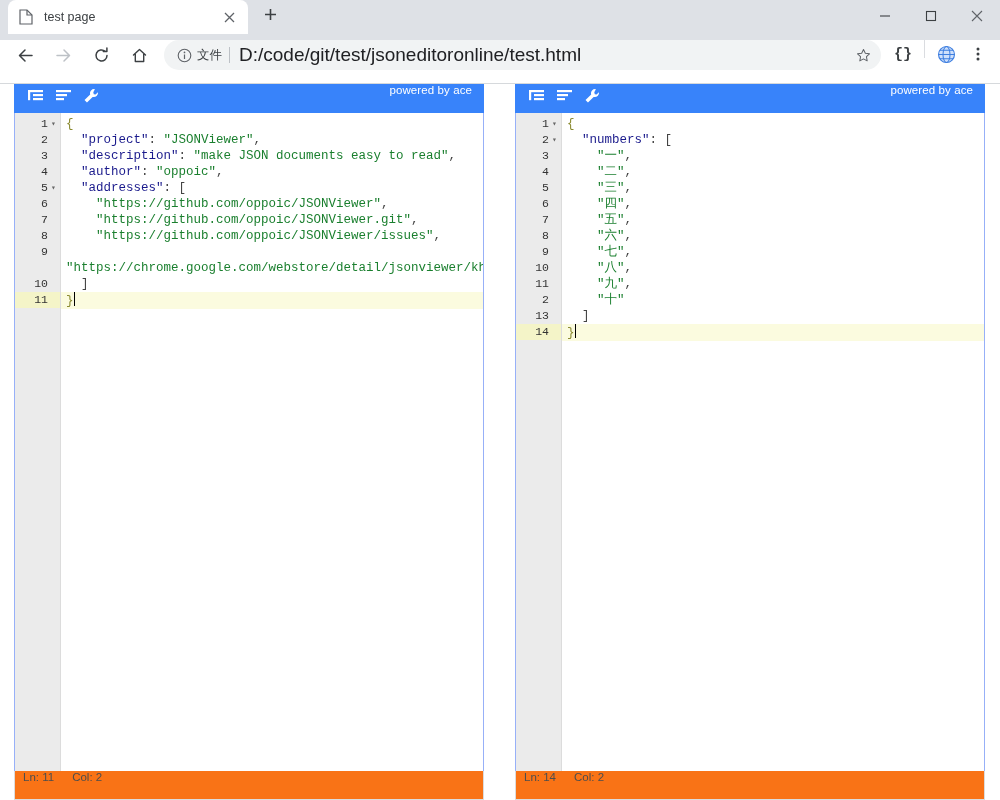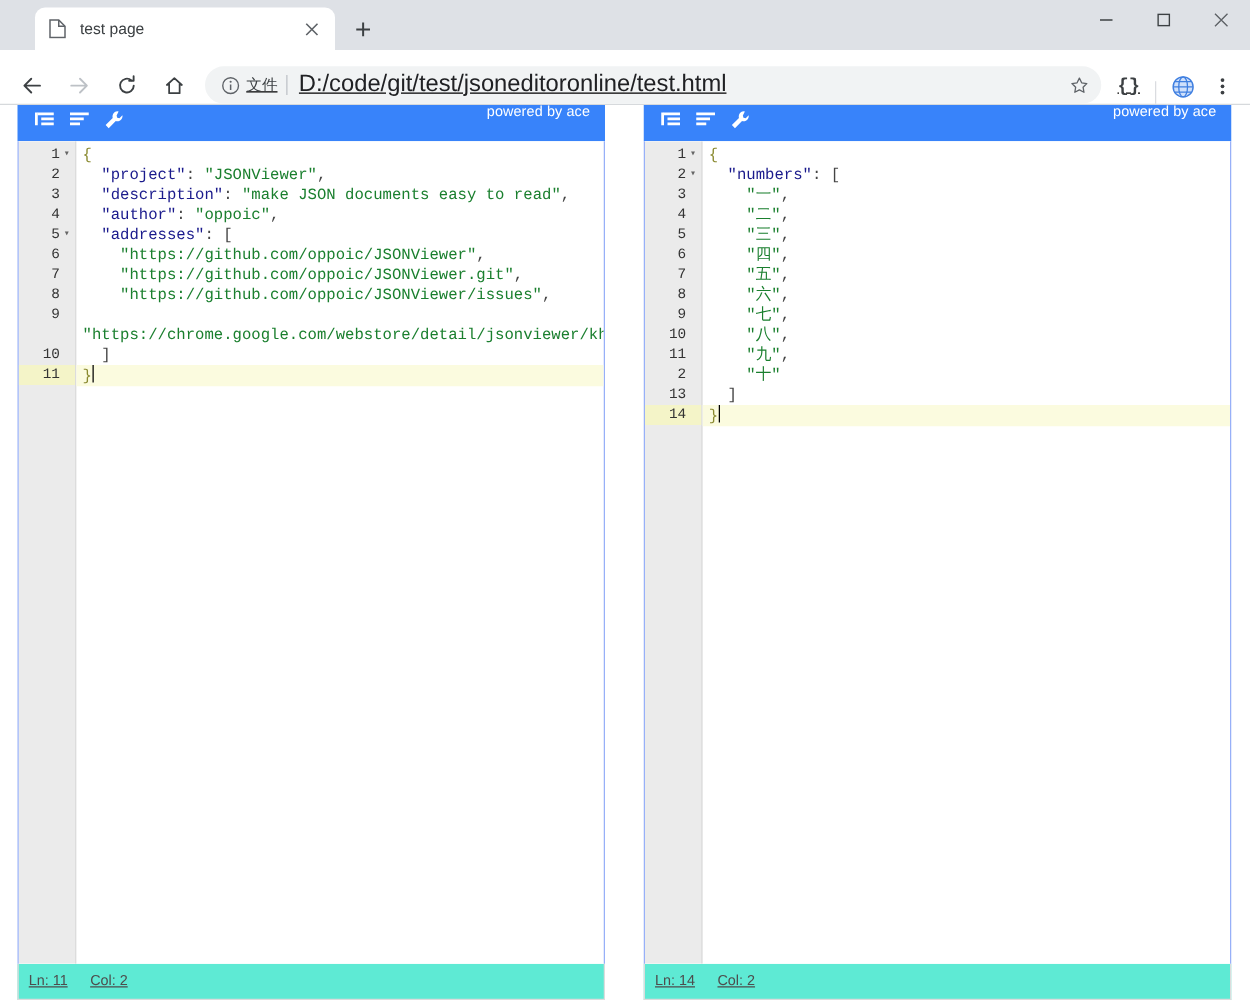--- a/index.html
+++ b/index.html
@@ -18,24 +18,22 @@
     height: 800px;
     display: flex;
     flex-direction: column;
     background: #ffffff;
   }
 
   .tabstrip {
     height: 40px;
     background: #dee1e6;
     display: flex;
-    align-items: flex-end;
     position: relative;
     flex: 0 0 40px;
-    padding-left: 20px;
   }
 
   .tab {
     margin-left: 8px;
     width: 240px;
     height: 34px;
     background: #ffffff;
     border-radius: 8px 8px 0 0;
     display: flex;
     align-items: center;
@@ -97,24 +95,23 @@
     align-items: center;
     justify-content: center;
   }
 
   
   .toolbar {
     height: 44px;
     flex: 0 0 44px;
     background: #ffffff;
     display: flex;
-    align-items: flex-end;
+    align-items: flex-start;
     padding: 0 6px;
     border-bottom: 1px solid #d6d9dc;
-    text-decoration: underline;
   }
 
   .navbtn {
     width: 30px;
     height: 30px;
     margin: 0 4px;
     display: flex;
     align-items: center;
     justify-content: center;
     border-radius: 50%;
@@ -331,29 +328,28 @@
     width: 1px;
     height: 14px;
     background: #000000;
     vertical-align: -2px;
     margin-left: 0px;
   }
 
   .ed-status {
     height: 29px;
     flex: 0 0 29px;
-    background: #5eead4;
+    background: #f97316;
     border: 1px solid #dcdcdc;
     border-top: none;
     display: flex;
-    align-items: center;
+    align-items: flex-start;
     padding-left: 8px;
     font-size: 11.5px;
     color: #4d4d4d;
-    text-decoration: underline;
   }
 
   .st-item { margin-right: 18px; }
 
   svg { display: block; }
 </style>
 </head>
 <body>
 
 <div class="browser">

